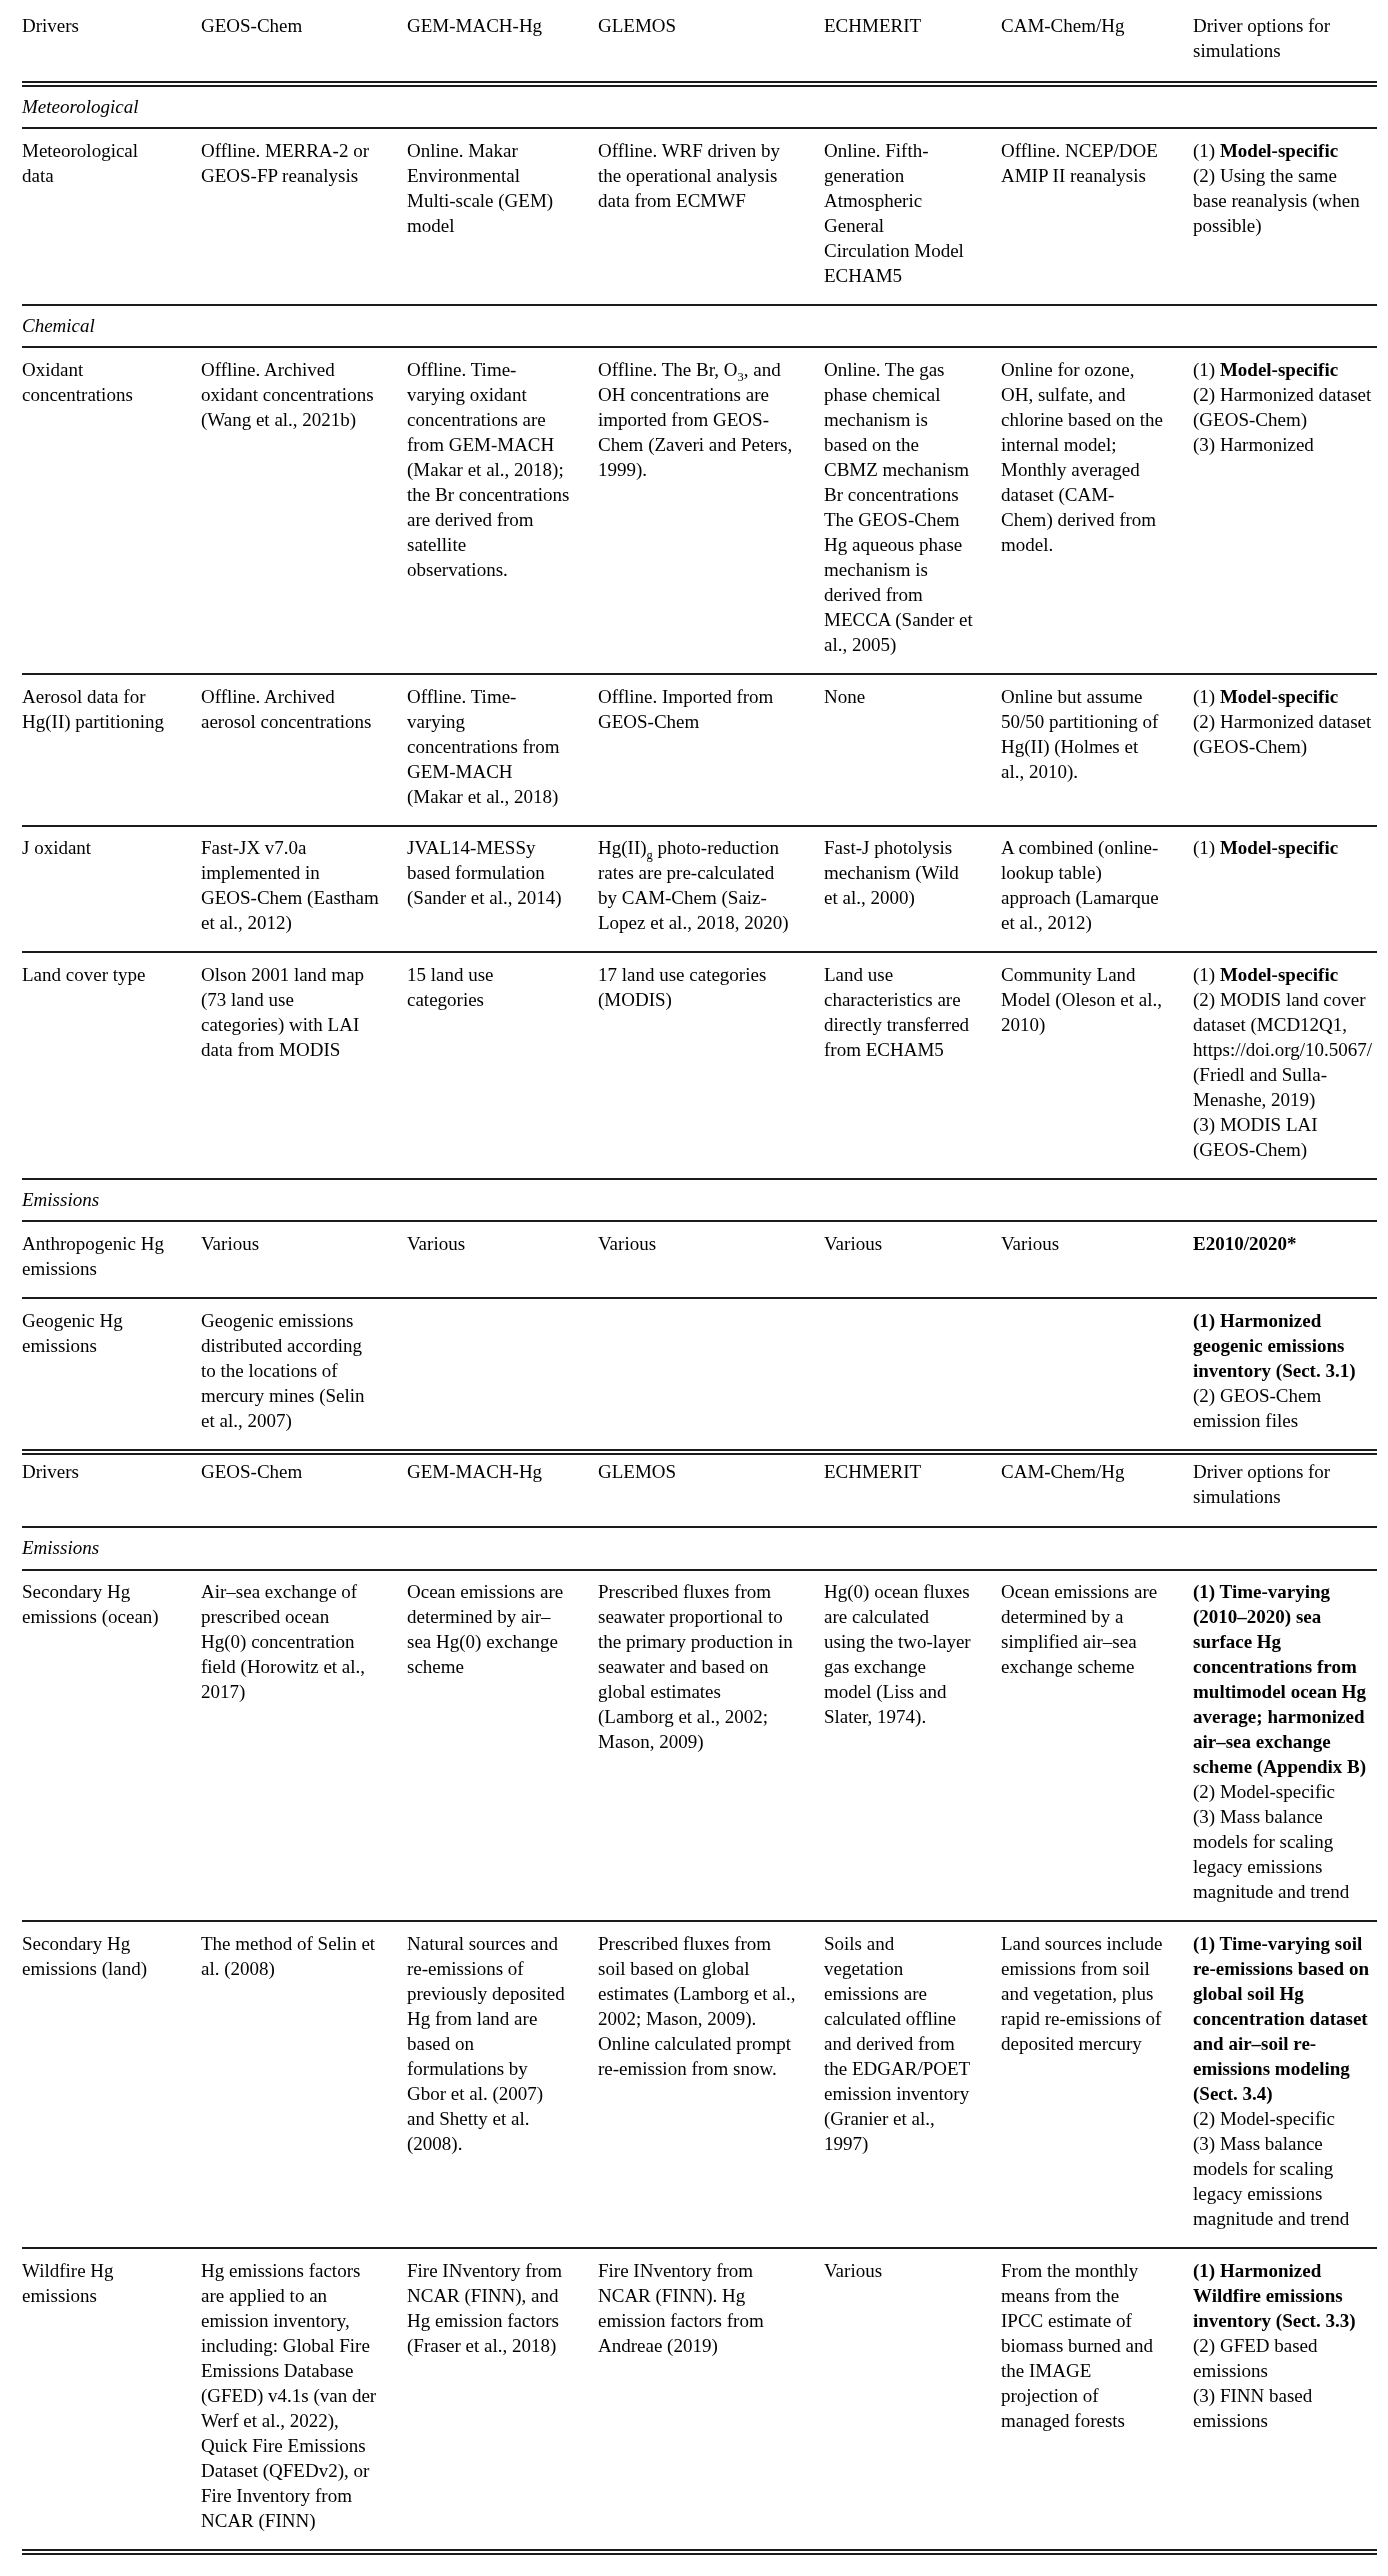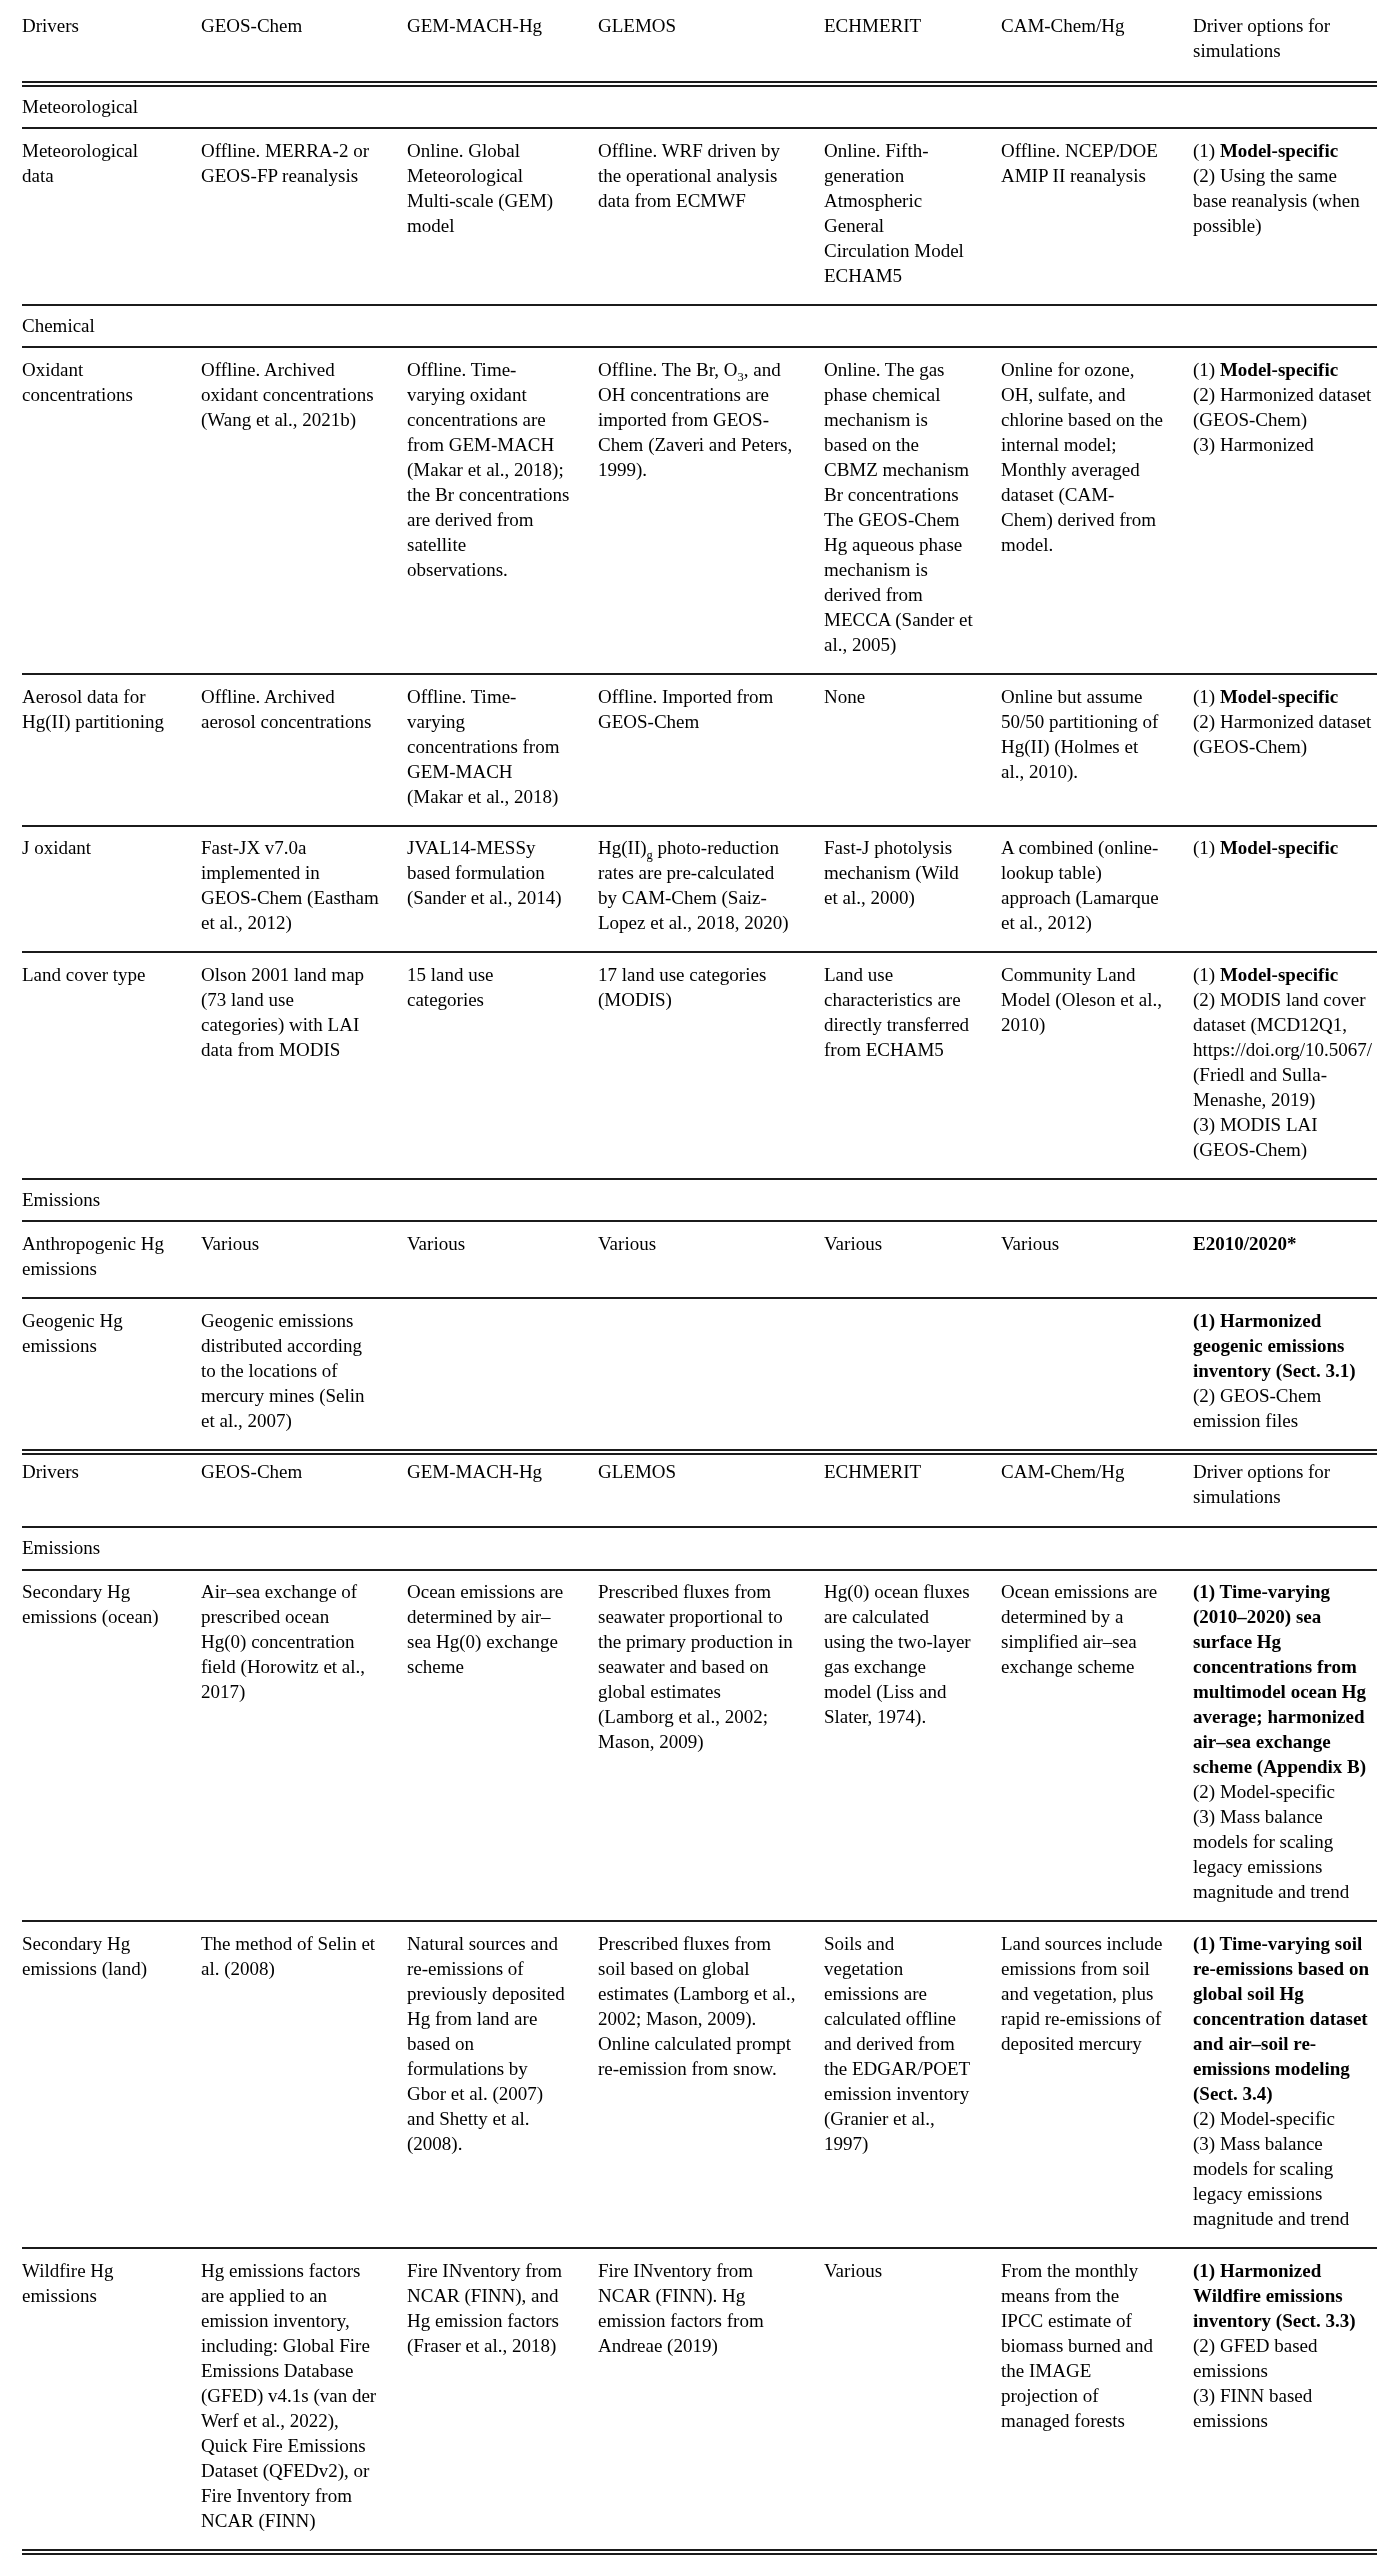--- a/index.html
+++ b/index.html
@@ -21,20 +21,21 @@
   }
   th, td { text-align: left; vertical-align: top; }
   tr.hdr th {
     font-weight: normal;
     padding: 4px 27px 17.5px 0;
     border-bottom: 6px double #1b1b1b;
     font-family: Liberation Serif, serif;
   }
   table.part2 tr.hdr th { border-bottom: 2px solid #1b1b1b; }
   tr.sec td {
+    font-style: italic;
     padding: 6.7px 0 8.7px 0;
     border-bottom: 2px solid #1b1b1b;
   }
   tr.row td {
     padding: 8.7px 28px 16px 0;
     border-bottom: 2px solid #1b1b1b;
     overflow-wrap: break-word;
   }
   tr.row td:last-child, tr.hdr th:last-child { padding-right: 4px; }
   tr.dbl td { border-bottom: 6px double #1b1b1b; }
@@ -67,21 +68,21 @@
   </tr>
   <tr class="sec">
     <td colspan="7">Meteorological</td>
   </tr>
   <tr class="row">
     <td>Meteorological data</td>
     <td>
           <div class="blk"><span>Offline. MERRA-2 or GEOS-FP reanalysis</span></div>
         </td>
     <td>
-          <div class="blk"><span>Online. Global Meteorological Multi-scale (GEM) model</span></div>
+          <div class="blk"><span>Online. Makar Environmental Multi-scale (GEM) model</span></div>
         </td>
     <td>
           <div class="blk"><span>Offline. WRF driven by the operational analysis data from ECMWF</span></div>
         </td>
     <td>
           <div class="blk"><span>Online. Fifth-generation Atmospheric General Circulation Model ECHAM5</span></div>
         </td>
     <td>
           <div class="blk"><span>Offline. NCEP/DOE AMIP II reanalysis</span></div>
         </td>

